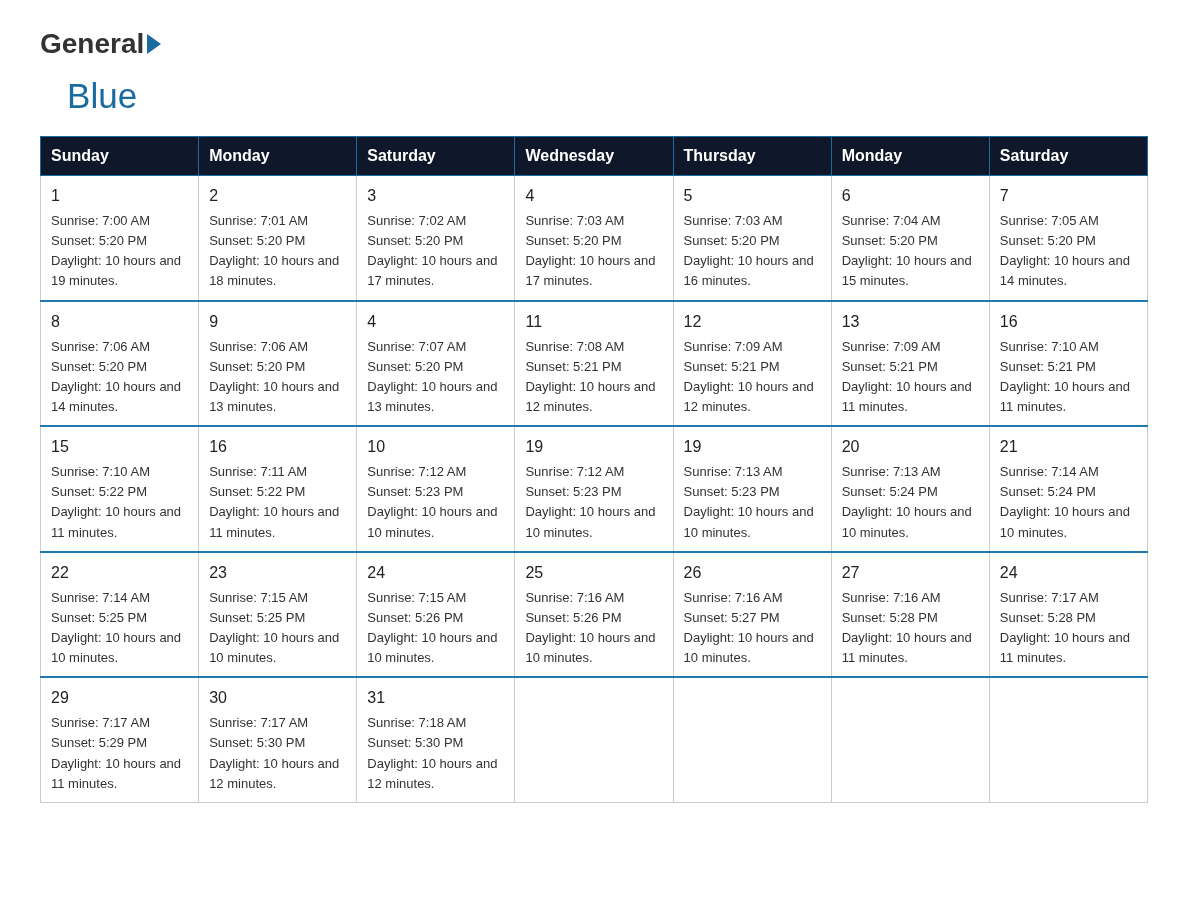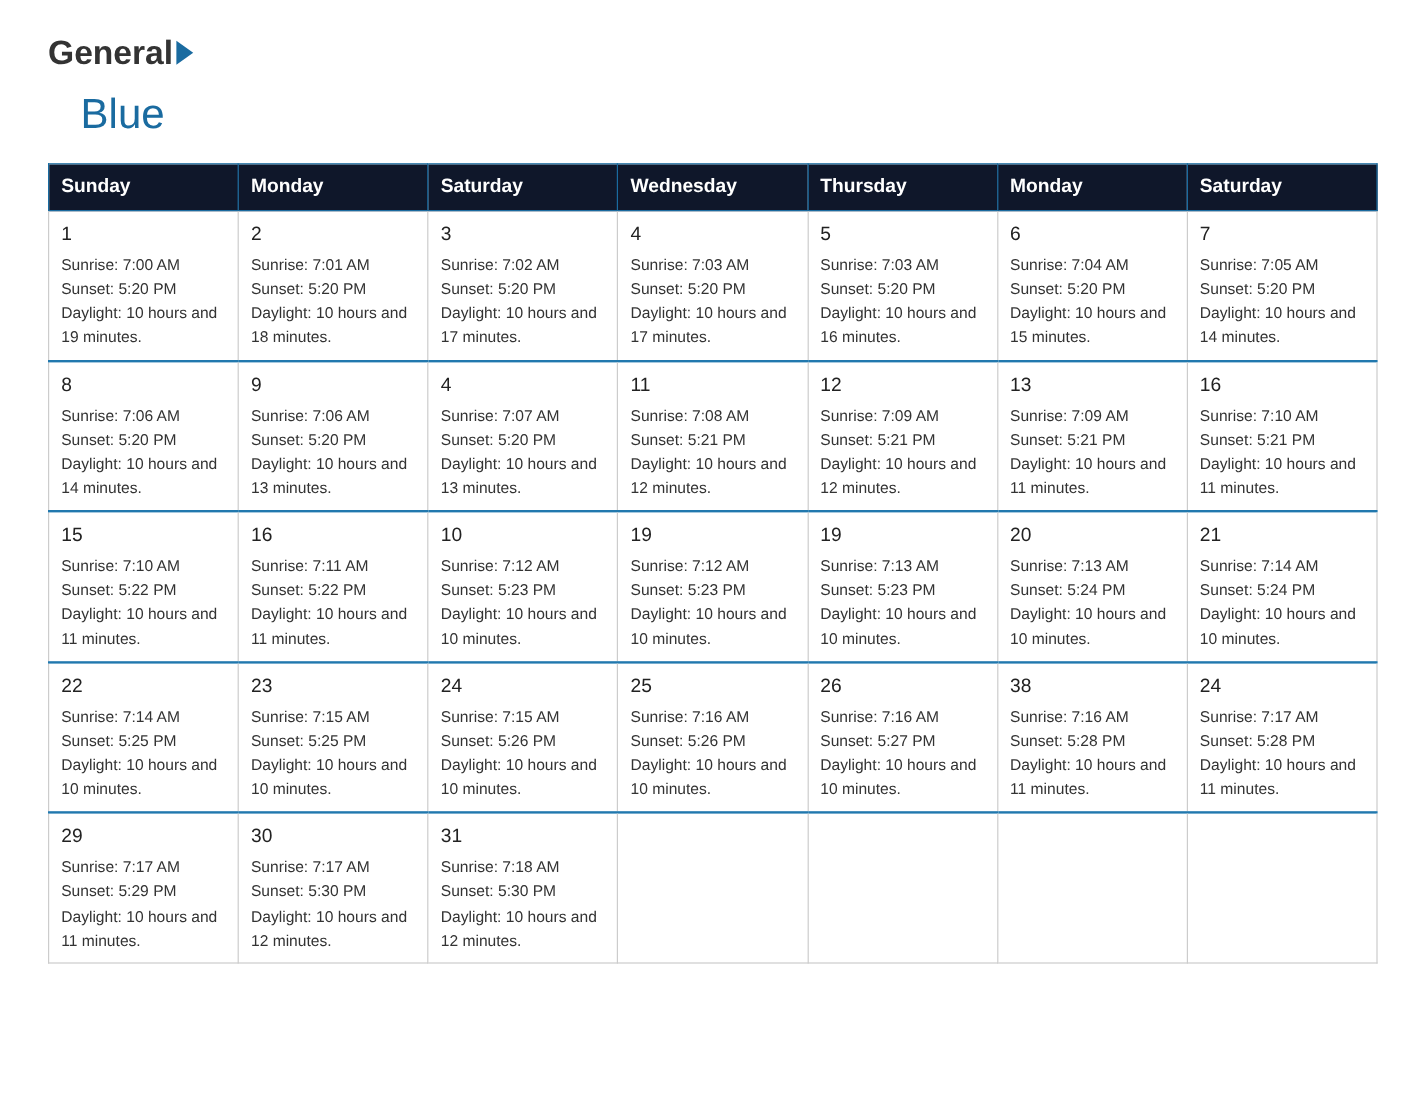--- a/index.html
+++ b/index.html
@@ -238,21 +238,21 @@
         </td>
           <td>
           <span class="day-number">25</span>
           <span class="day-info">Sunrise: 7:16 AM<br>Sunset: 5:26 PM<br>Daylight: 10 hours and 10 minutes.</span>
         </td>
           <td>
           <span class="day-number">26</span>
           <span class="day-info">Sunrise: 7:16 AM<br>Sunset: 5:27 PM<br>Daylight: 10 hours and 10 minutes.</span>
         </td>
           <td>
-          <span class="day-number">38</span>
+          <span class="day-number">27</span>
           <span class="day-info">Sunrise: 7:16 AM<br>Sunset: 5:28 PM<br>Daylight: 10 hours and 11 minutes.</span>
         </td>
           <td>
           <span class="day-number">24</span>
           <span class="day-info">Sunrise: 7:17 AM<br>Sunset: 5:28 PM<br>Daylight: 10 hours and 11 minutes.</span>
         </td>
         </tr>
         <tr class="row-separator">
           <td>
           <span class="day-number">29</span>

